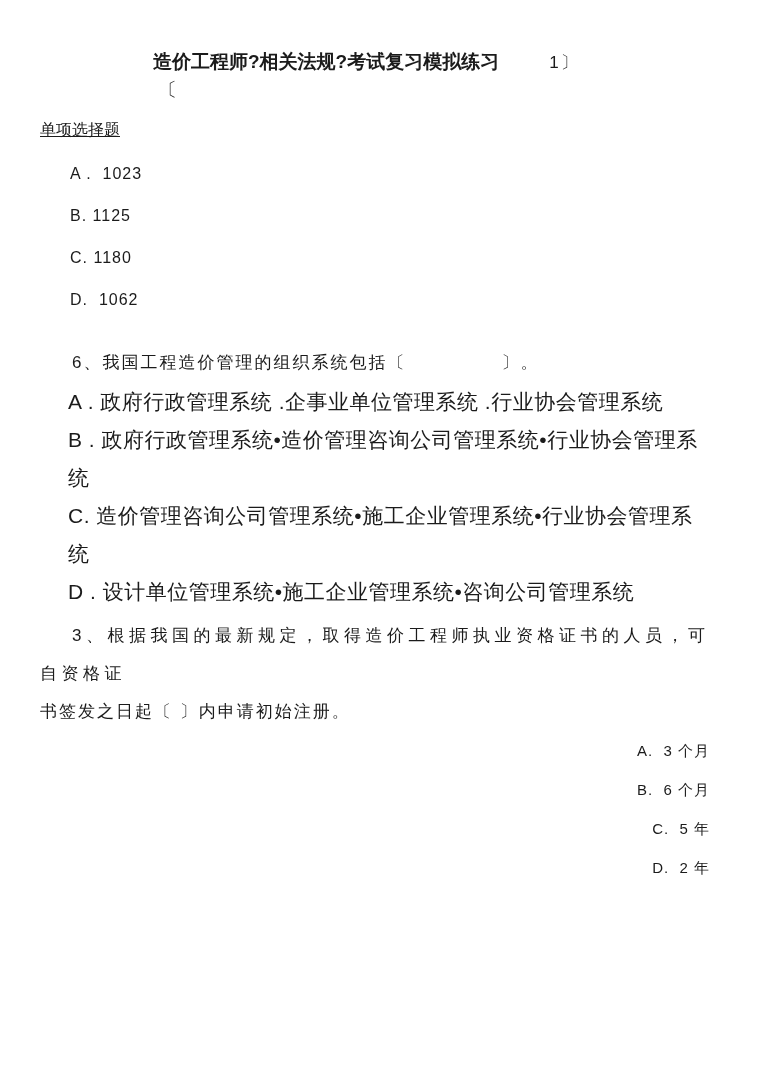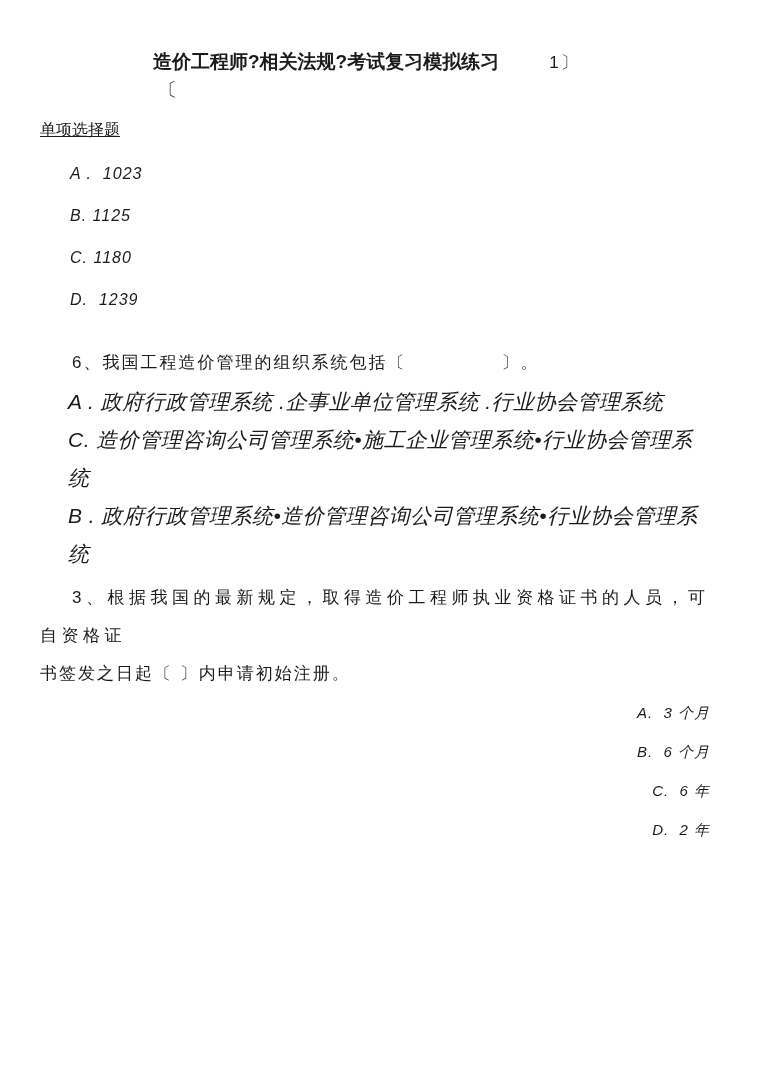--- a/index.html
+++ b/index.html
@@ -21,21 +21,21 @@
   .title-num  { margin-left: 50px; font-size: 17px; font-weight: 400; letter-spacing: 2px; }
   .title-line2 { padding-left: 5px; font-weight: 400; font-size: 19px; }
   
   .section-header { margin-top: 17px; font-size: 16px; line-height: 20px; text-decoration: underline; }
   
   .stem { font-size: 17px; letter-spacing: 2px; }
   .stem-line { white-space: pre-wrap; }
   .indent { text-indent: 32px; }
   .ls-wide { letter-spacing: 4.5px; }
   .options { margin: 0; padding: 0; list-style: none; }
-  .option { white-space: pre-wrap; font-style: italic; }
+  .option { white-space: pre-wrap; }
 
   .q1 { margin-top: 13px; }
   .q1 .stem { line-height: 41px; }
   .q1 .options { padding-left: 30px; font-size: 16px; }
   .q1 .option { line-height: 42px; letter-spacing: 1px; }
 
   .q2 { margin-top: 22px; }
   .q2 .stem { line-height: 40px; }
   .q2 .options { padding-left: 28px; font-size: 21px; }
   .q2 .option { line-height: 38px; letter-spacing: 0.5px; }
@@ -58,41 +58,42 @@
     <div class="title-line2">〔</div>
   </div>
 
   <div class="section-header">单项选择题</div>
 
   <section class="question q1">
     <div class="options">
       <div class="option">A .  1023</div>
       <div class="option">B. 1125</div>
       <div class="option">C. 1180</div>
-      <div class="option">D.  1239</div>
+      <div class="option">D.  1062</div>
     </div>
   </section>
 
   <section class="question q2">
     <div class="stem">
       <div class="stem-line indent">6、我国工程造价管理的组织系统包括〔　　　　　〕。</div>
     </div>
     <div class="options">
       <div class="option">A . 政府行政管理系统 .企事业单位管理系统 .行业协会管理系统</div>
+      <div class="option">B . 政府行政管理系统•造价管理咨询公司管理系统•行业协会管理系统</div>
       <div class="option">C. 造价管理咨询公司管理系统•施工企业管理系统•行业协会管理系统</div>
-      <div class="option">B . 政府行政管理系统•造价管理咨询公司管理系统•行业协会管理系统</div>
+      <div class="option">D . 设计单位管理系统•施工企业管理系统•咨询公司管理系统</div>
     </div>
   </section>
 
   <section class="question q3">
     <div class="stem">
       <div class="stem-line indent ls-wide">3、根据我国的最新规定，取得造价工程师执业资格证书的人员，可自资格证</div>
       <div class="stem-line">书签发之日起〔 〕内申请初始注册。</div>
     </div>
     <div class="options">
       <div class="option">A.  3 个月</div>
       <div class="option">B.  6 个月</div>
-      <div class="option">C.  6 年</div>
+      <div class="option">C.  5 年</div>
       <div class="option">D.  2 年</div>
     </div>
   </section>
 
 </div>
 
 </body></html>

